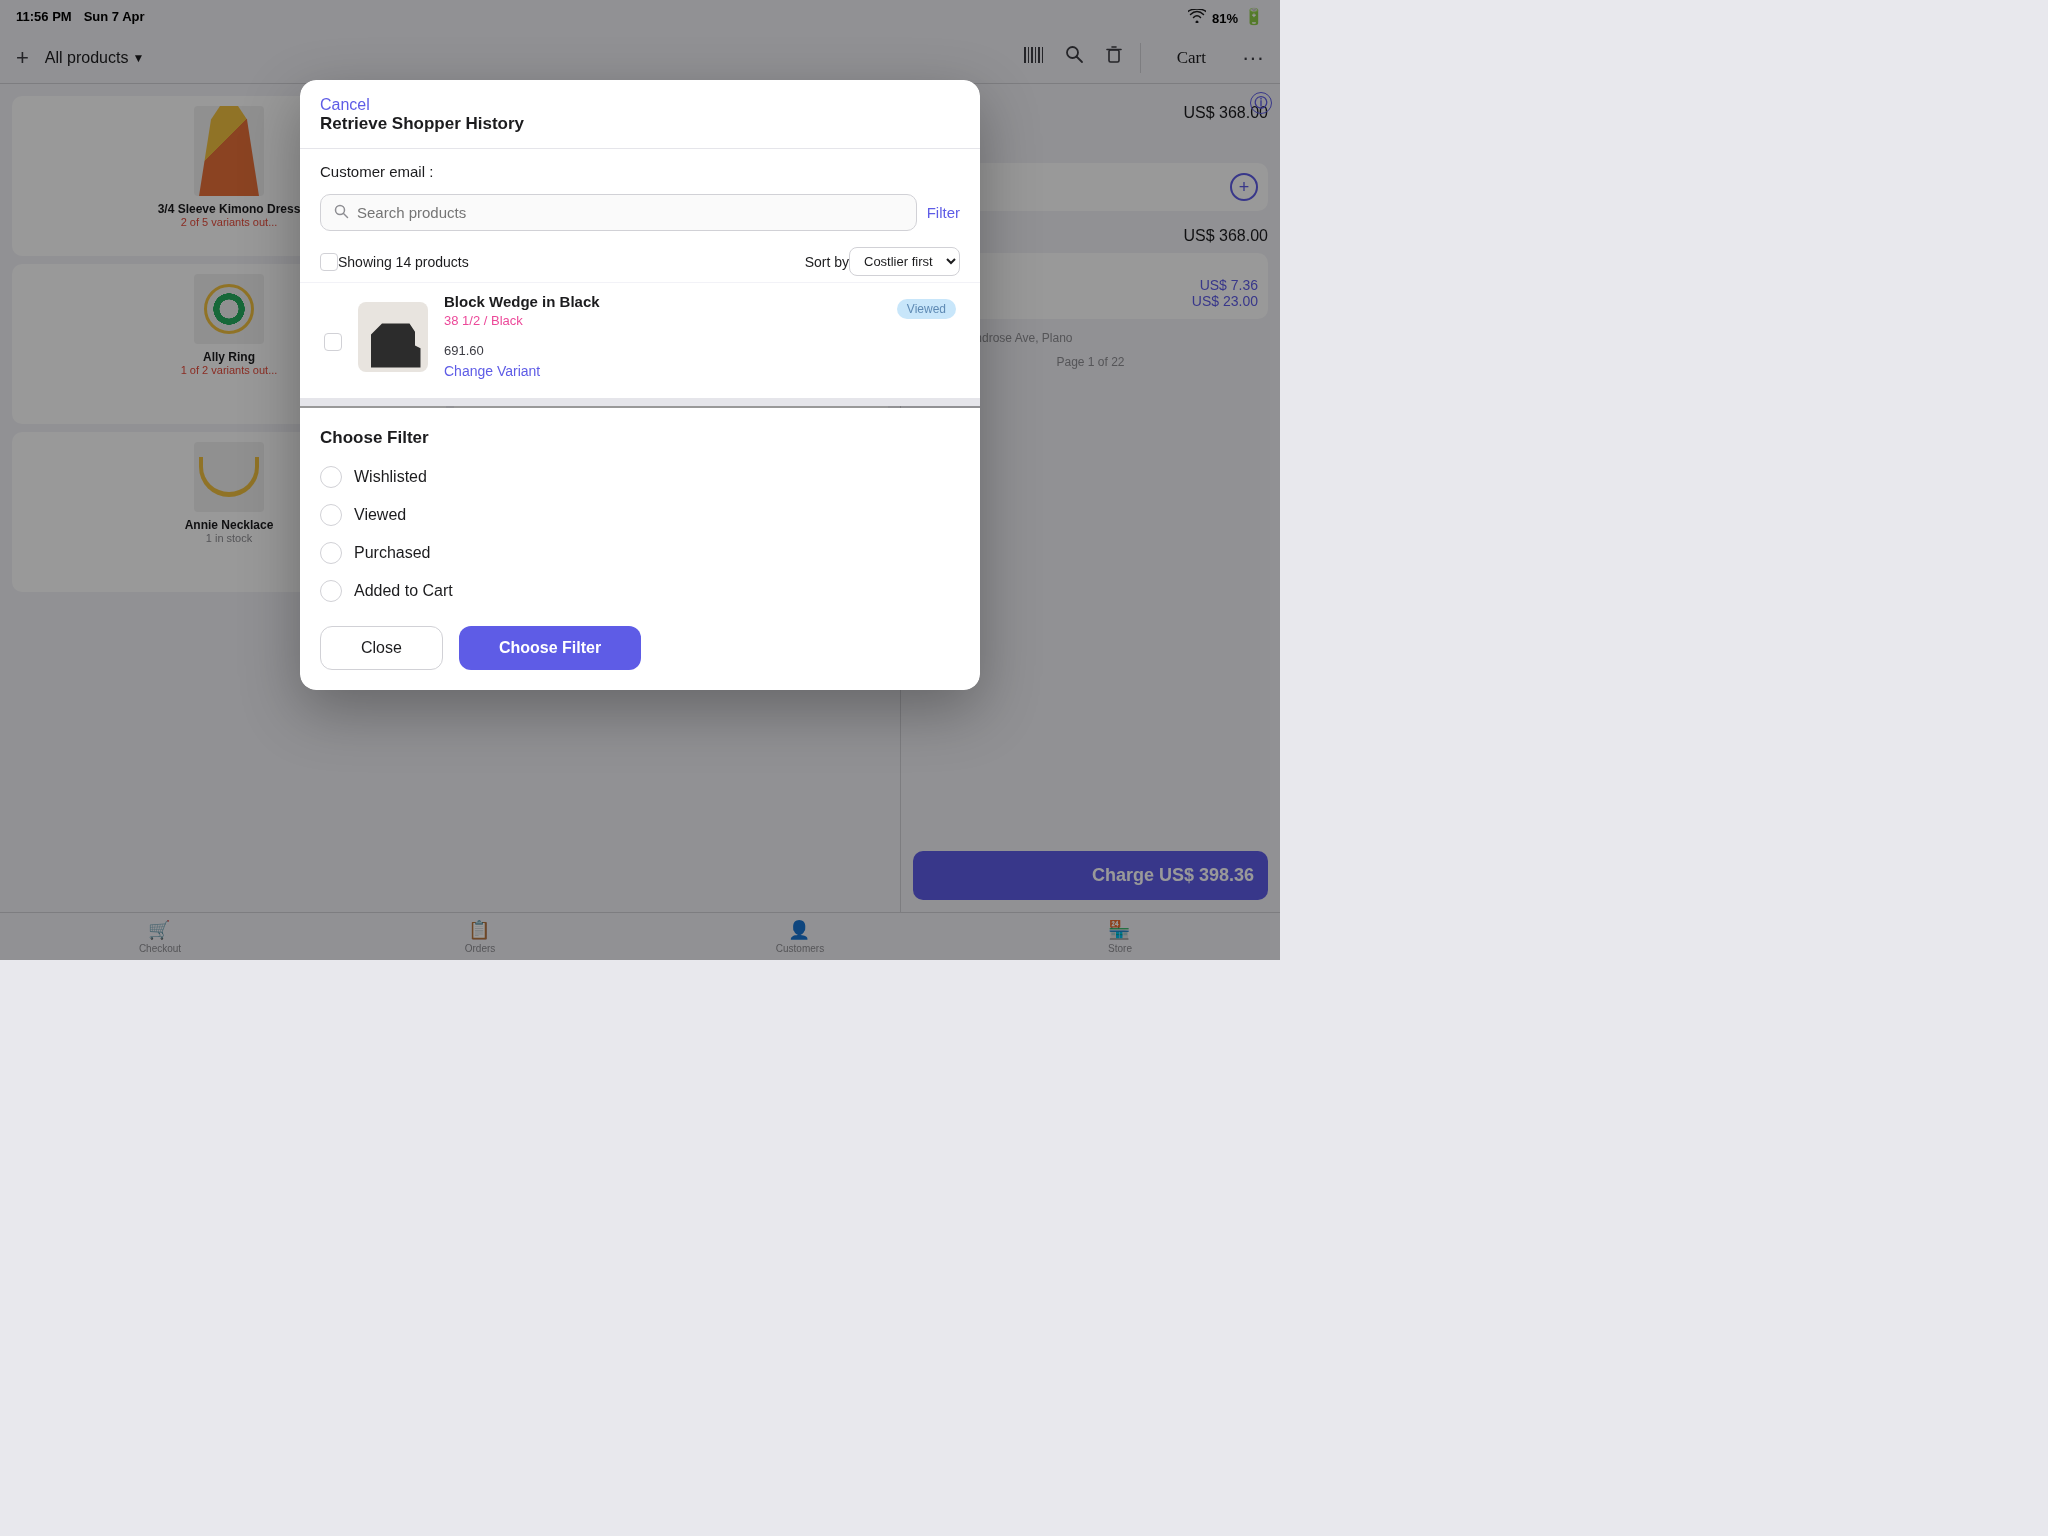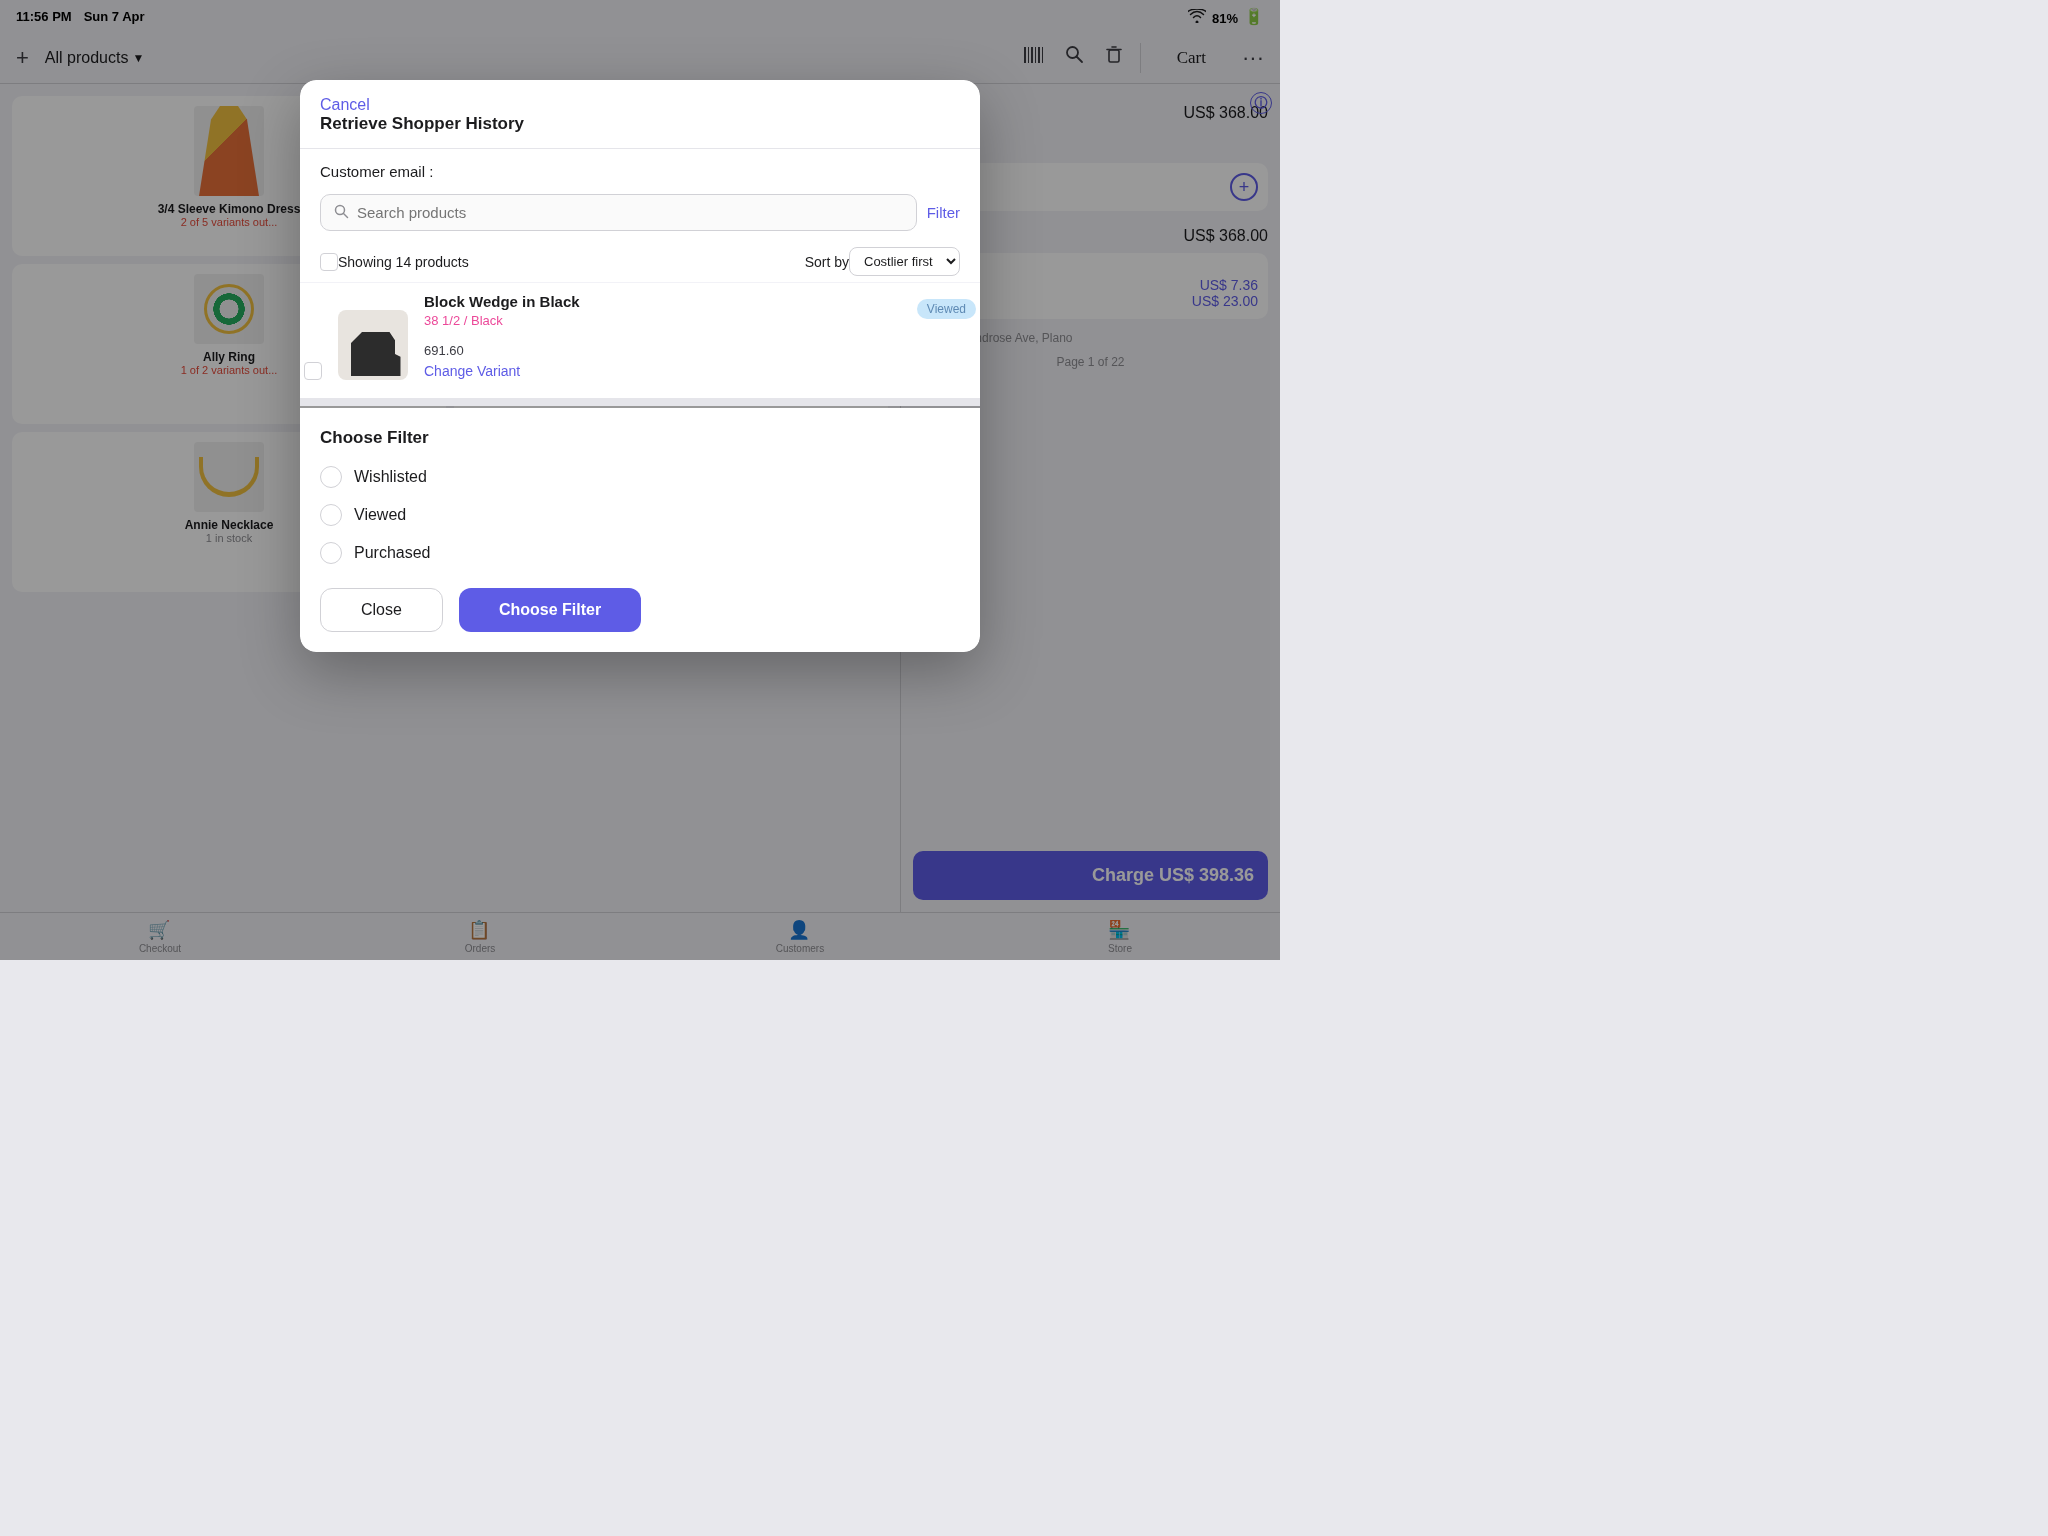--- a/index.html
+++ b/index.html
@@ -329,22 +329,22 @@
       border-radius: 8px;
       padding: 5px 10px;
       font-size: 13px;
       color: #1c1c1e;
       background: #fff;
     }
 
     
     .product-list-item {
       display: flex;
-      align-items: flex-end;
-      padding: 10px 4px;
+      align-items: center;
+      padding: 10px 24px;
       gap: 16px;
       border-top: 1px solid #f2f2f7;
     }
     .list-checkbox {
       width: 18px;
       height: 18px;
       border: 1.5px solid #d1d1d6;
       border-radius: 4px;
       background: #fff;
       margin-top: 10px;
@@ -697,20 +697,24 @@
         <span class="filter-option-label">Wishlisted</span>
       </div>
       <div class="filter-option">
         <div class="radio-btn"></div>
         <span class="filter-option-label">Viewed</span>
       </div>
       <div class="filter-option">
         <div class="radio-btn"></div>
         <span class="filter-option-label">Purchased</span>
       </div>
+      <div class="filter-option">
+        <div class="radio-btn"></div>
+        <span class="filter-option-label">Added to Cart</span>
+      </div>
     </div>
     <div class="filter-actions">
       <button class="close-btn">Close</button>
       <button class="choose-filter-btn">Choose Filter</button>
     </div>
   </div>
 </div>
 
 <div class="tab-bar">
   <div class="tab-item">

